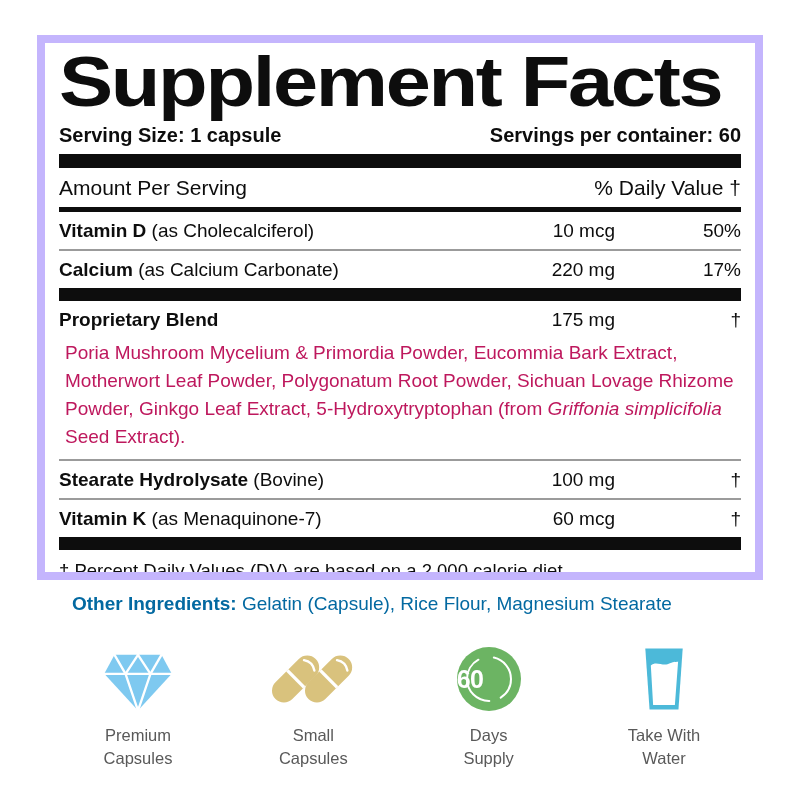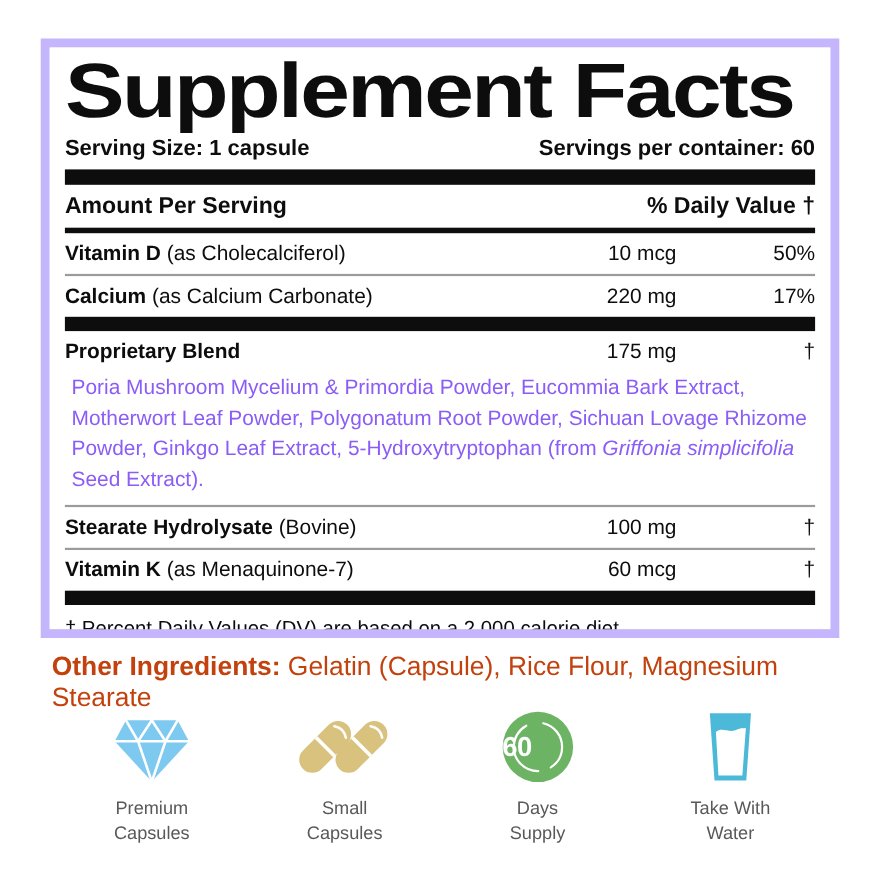--- a/index.html
+++ b/index.html
@@ -25,40 +25,40 @@
     display:flex; justify-content:space-between; align-items:flex-start;
     font-weight:bold; font-size:20px; margin:9px 0 7px 0;
   }
   .rule-thick  { height:14px; background:var(--rule-black,#0d0d0d); }
   .rule-med    { height:5px;  background:var(--rule-black,#0d0d0d); }
   .rule-thick2 { height:13px; background:var(--rule-black,#0d0d0d); }
   .divider     { height:2px;  background:var(--divider-gray,#9b9b9b); }
 
   .header-row {
     display:flex; justify-content:space-between; align-items:baseline;
-    font-weight:bold; font-size:21px; padding:8px 0 7px 0;
+    font-weight:normal; font-size:21px; padding:8px 0 7px 0;
   }
   .nutrient-row {
     display:flex; align-items:baseline; font-size:19px; padding:8px 0 7px 0;
   }
   .n-label  { flex:1; white-space:nowrap; }
   .n-name   { font-weight:bold; }
   .n-amount { width:112px; text-align:right; }
   .n-dv     { width:126px; text-align:right; }
 
   .blend-desc {
-    font-size:19px; line-height:28px; padding:1px 0 8px 6px; color:#8b5cf6;
+    font-size:19px; line-height:28px; padding:1px 0 8px 6px; color:#be185d;
   }
   .footnotes {
     font-weight:normal; font-size:18.5px; line-height:26px; padding-top:8px;
   }
 
   
   .other-ingredients {
-    position:absolute; left:47px; top:593px; font-size:24px; color:#c2410c;
+    position:absolute; left:72px; top:593px; font-size:19px; color:#0369a1;
   }
   .oi-label { font-weight:bold; }
 
   
   .features {
     position:absolute; left:58px; top:645px; width:686px;
     display:flex; justify-content:space-between;
   }
   .feature { width:160px; display:flex; flex-direction:column; align-items:center; }
   .feature-icon { height:68px; display:flex; align-items:center; justify-content:center; }

